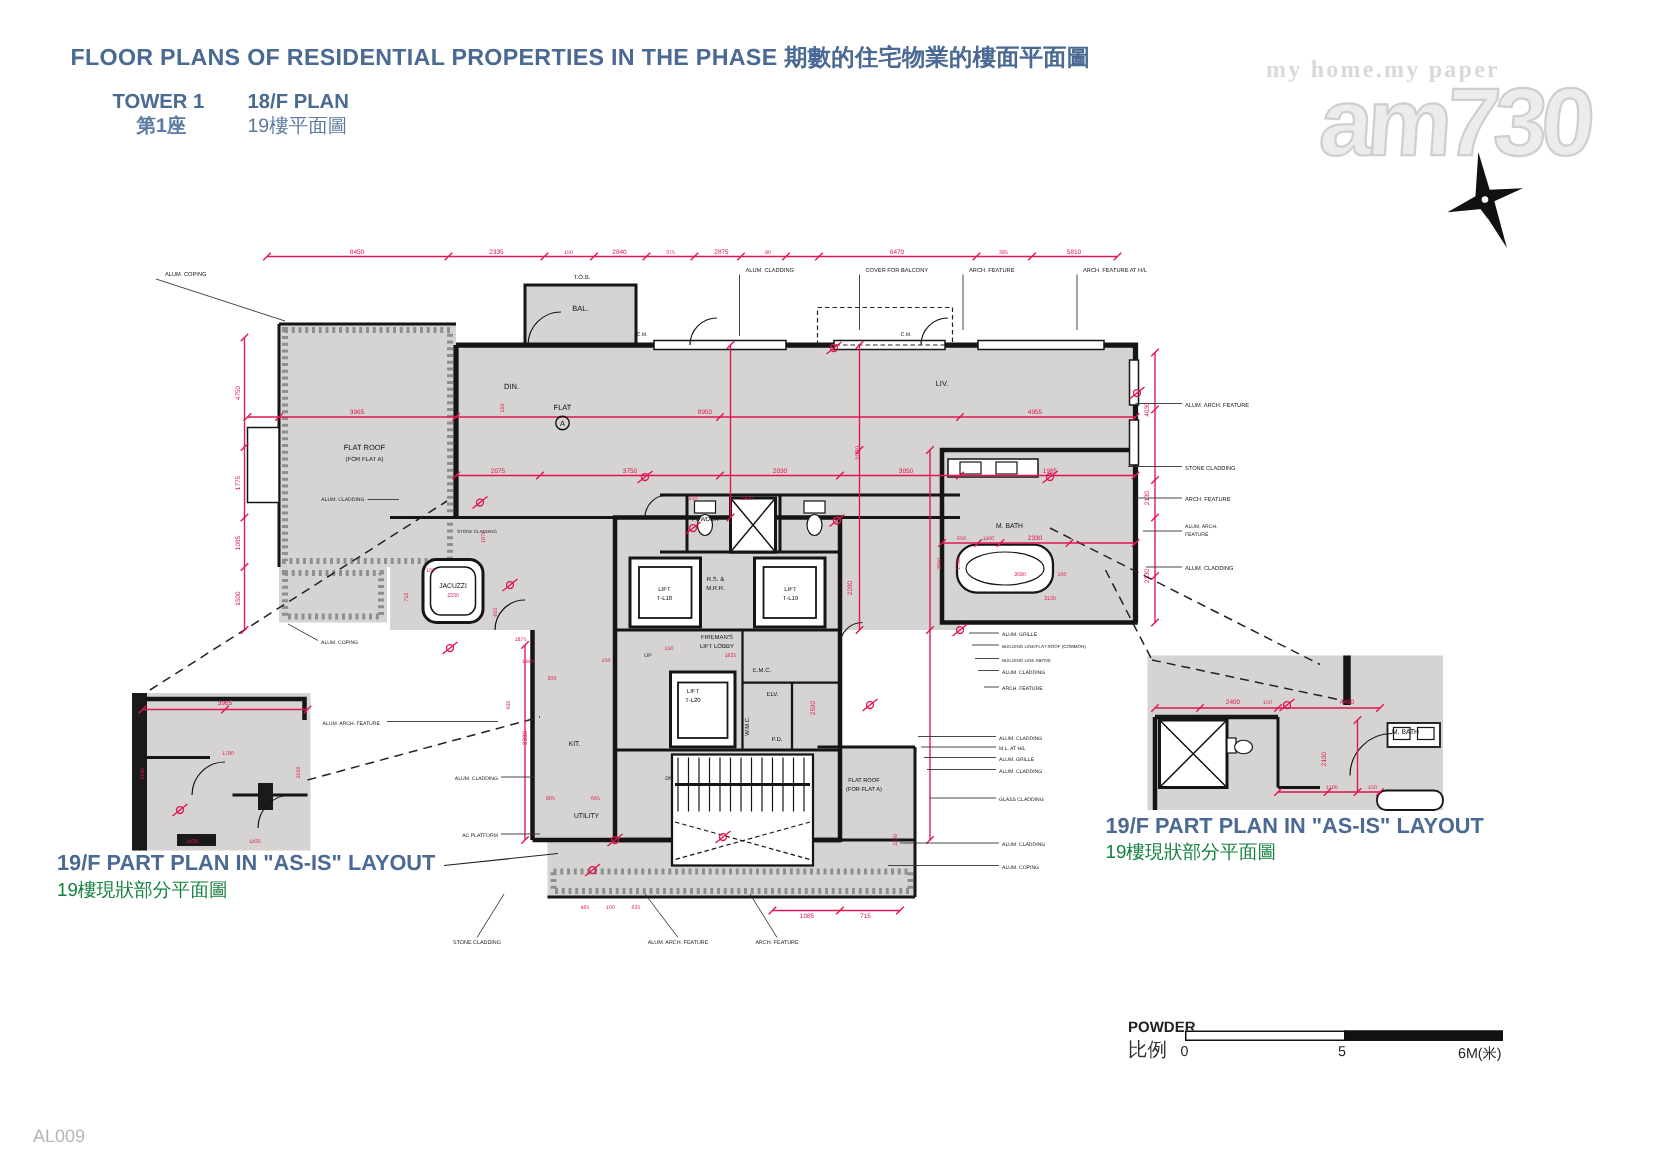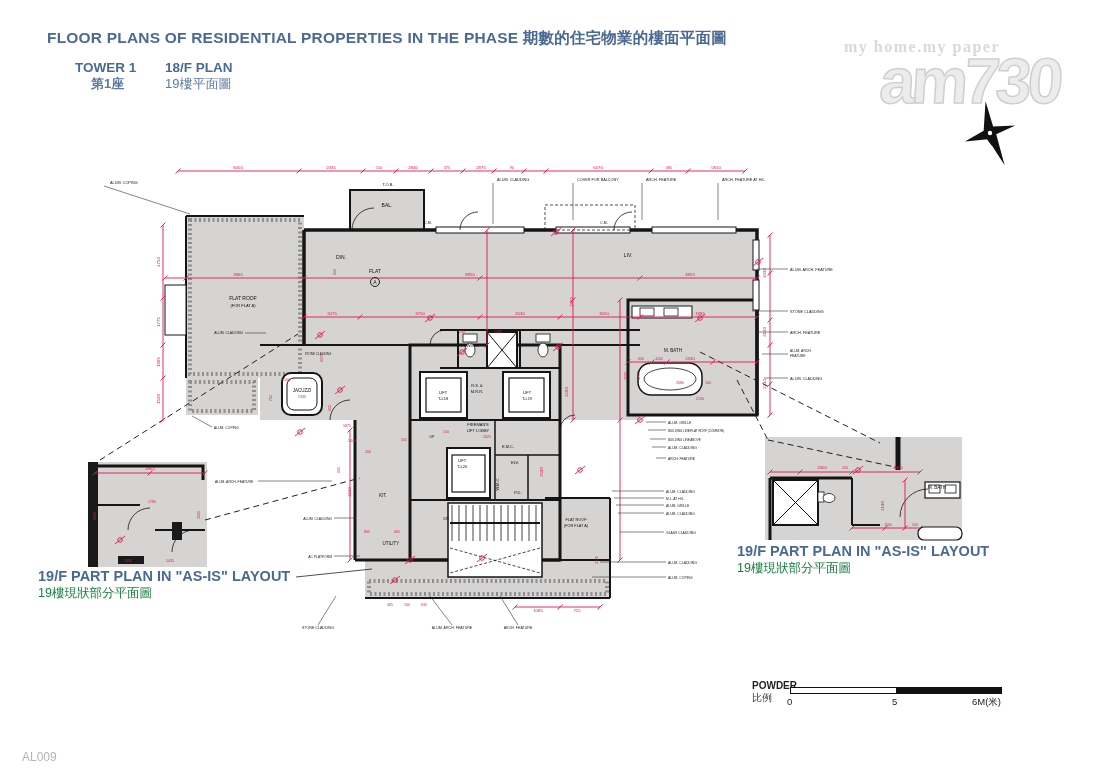--- a/index.html
+++ b/index.html
@@ -14,21 +14,21 @@
   #floor-zh{left:137px;top:75px;font-size:13px;font-weight:normal;color:#5d7ba0;}
   .pp-en{font-size:14.5px;color:#4a6a94;font-weight:600;white-space:nowrap;}
   .pp-zh{font-size:12.5px;color:#15803d;white-space:nowrap;}
   #pp-left-en{left:38px;top:568px;} #pp-left-zh{left:38px;top:585px;}
   #pp-right-en{left:737px;top:543px;} #pp-right-zh{left:737px;top:560px;}
   #wm-tagline{left:844px;top:38px;font-size:16px;font-weight:bold;color:#d9d9d9;letter-spacing:1.5px;font-family:Liberation Serif, serif;}
   #wm-brand{left:880px;top:44px;font-size:64px;font-weight:800;color:#ececec;letter-spacing:-4px;
             -webkit-text-stroke:1.5px #cfcfcf;transform:skewX(-4deg);}
   #sheet-code{left:22px;top:750px;font-size:12px;color:#b5b5b5;}
   #scale-en{left:752px;top:680px;font-size:10px;font-weight:bold;color:#222;}
-  #scale-zh{left:752px;top:691px;font-size:10px;color:#333;text-align:center;}
+  #scale-zh{left:752px;top:691px;font-size:13px;color:#333;text-align:center;}
   .sbar{top:687px;height:5px;}
   #scale-bar-left{left:790px;width:105px;background:#fff;border:1px solid #111;}
   #scale-bar-right{left:896px;width:104px;background:#111;border:1px solid #111;}
   .stick{top:696px;font-size:9.5px;color:#222;}
   #scale-t0{left:787px;} #scale-t5{left:892px;} #scale-t10{left:972px;}
   #plan-svg{position:absolute;left:0;top:0;}
   #plan-svg text{font-family:"Liberation Sans",sans-serif;}
   .dim{fill:#e0164f;} .room{fill:#111;} .callout{fill:#222;}
 </style>
 </head>

